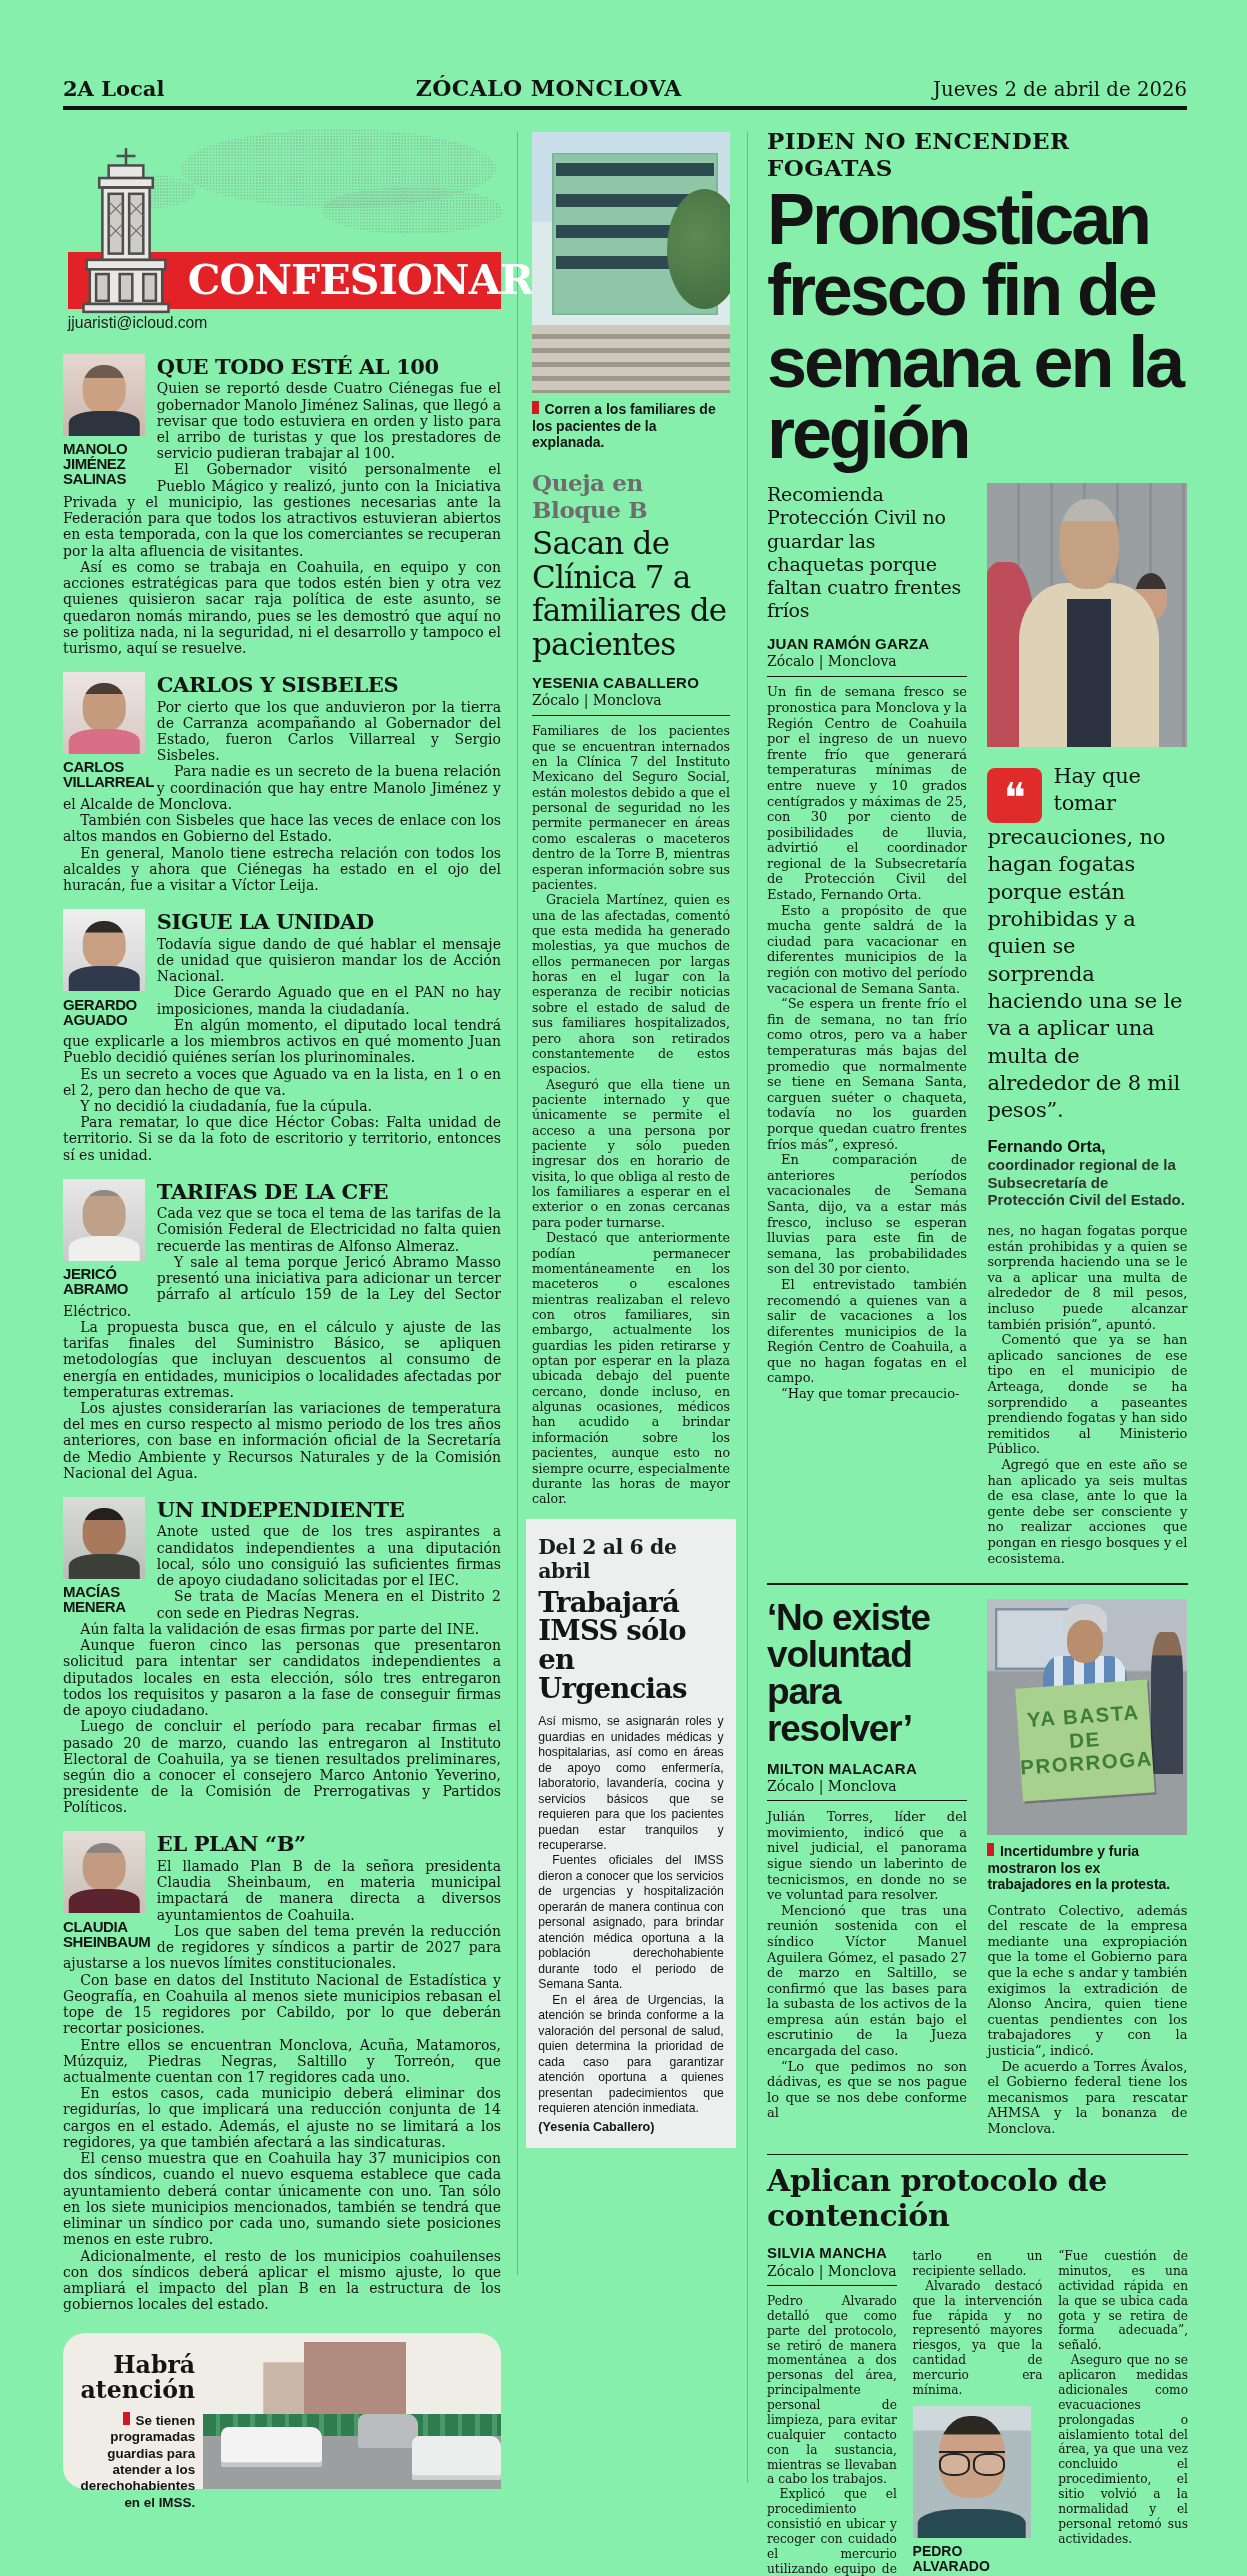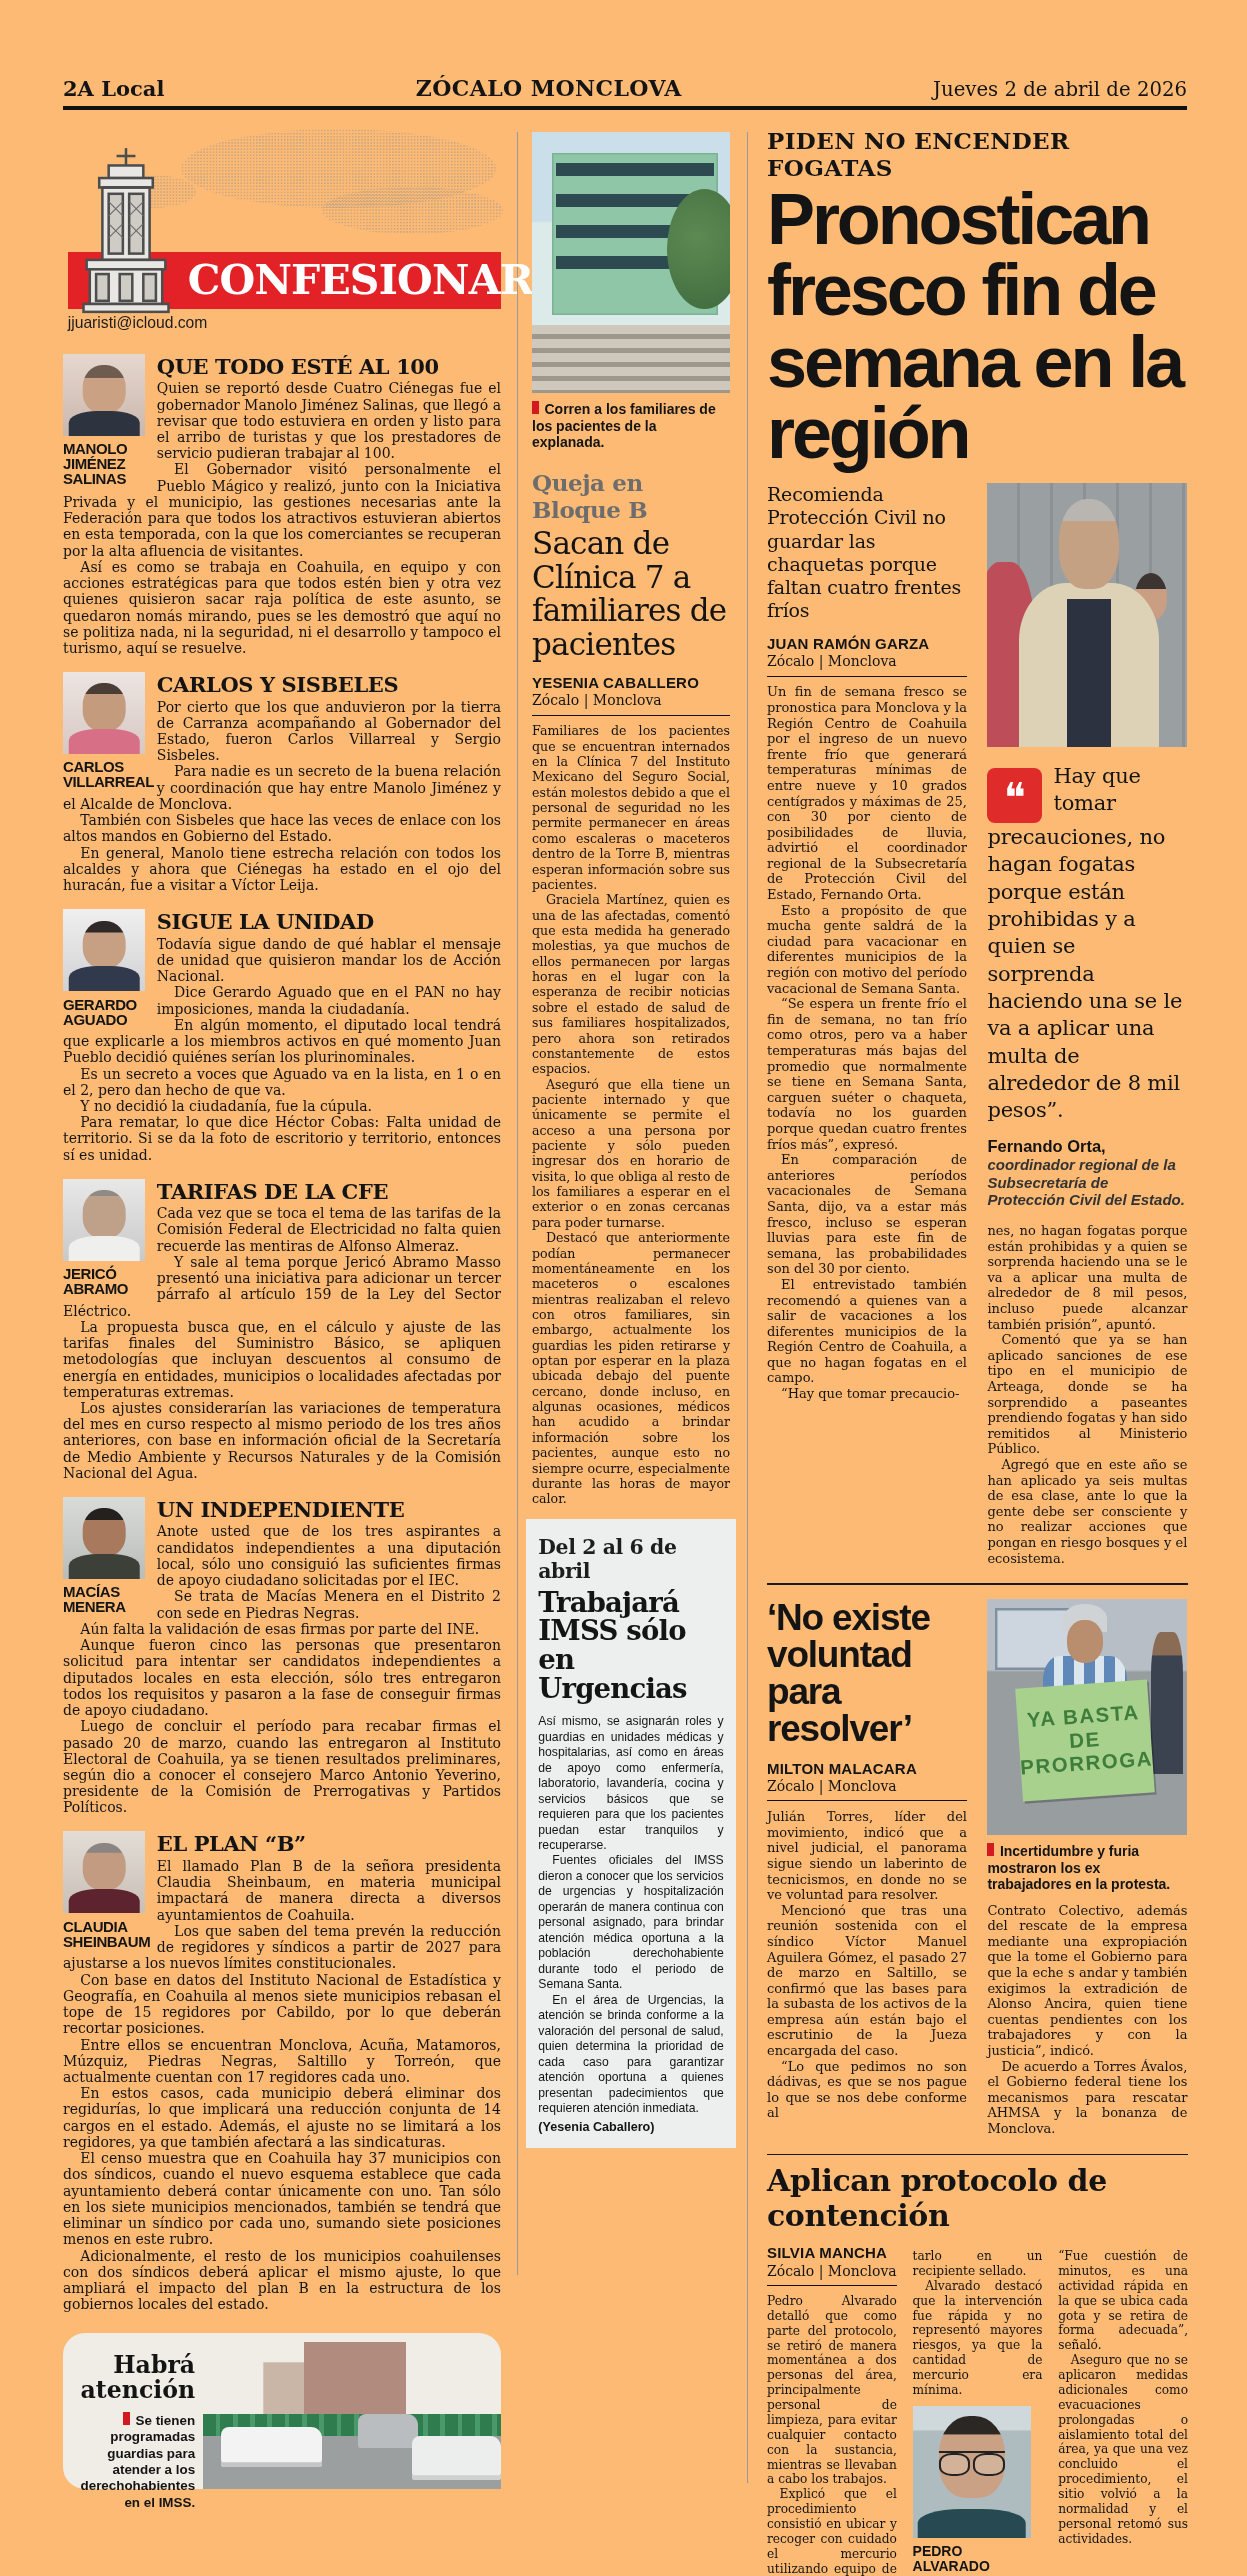--- a/index.html
+++ b/index.html
@@ -1,20 +1,20 @@
 <!DOCTYPE html>
 <html style="font-size:12.6px"><head>
 <meta charset="utf-8">
 <style>
   * { margin:0; padding:0; box-sizing:border-box; }
   html,body { background:#ffffff; }
   body { width:1248px; height:2576px; position:relative; overflow:hidden;
          font-family:"DejaVu Serif", serif; color:#141414; }
 
-  .paper { position:absolute; inset:0; background:#fdba74; }
+  .paper { position:absolute; inset:0; background:#86efac; }
 
   
   .pagehdr { position:absolute; left:63px; top:75px; width:1124px;
              display:flex; align-items:flex-end; justify-content:space-between;
              border-bottom:4.7px solid #111; padding-bottom:4.7px; }
   .pagehdr .sec   { font-size:21px; font-weight:bold; }
   .pagehdr .mast  { font-size:22px; font-weight:bold; letter-spacing:0.4px; }
   .pagehdr .date  { font-size:19.7px; }
 
   
@@ -145,21 +145,21 @@
              background:#ddd2b6; }
   .op-shirt { position:absolute; left:40%; top:44%; width:22%; height:58%; background:#2c3240; }
 
   .pullquote { margin-top:15.7px; }
   .pq-icon { float:left; width:55px; height:55px; border-radius:7.9px; background:#e02b2b;
              color:#fff; font-size:41px; line-height:61px; text-align:center; margin:4.7px 11px 1.6px 0;
              font-family:"DejaVu Serif",serif; }
   .pq-text { font-size:21px; line-height:1.3; letter-spacing:-0.2px; }
   .pq-attr { margin-top:12.6px; font-family:"Liberation Sans",sans-serif; }
   .pq-attr .nm { font-weight:bold; font-size:16.5px; }
-  .pq-attr .rl { font-size:15px; line-height:1.18; font-weight:bold; color:#333;font-style:italic; }
+  .pq-attr .rl { font-size:15px; line-height:1.18; font-weight:bold; color:#333; }
   .tc .bodyR.after-quote { margin-top:14px; }
 
   .hrule { height:1.6px; background:#1a1a1a; margin:17.3px 0 0; }
 
   .vol-head { font-family:"Liberation Sans",sans-serif; font-weight:bold; font-size:37px;
               line-height:1.0; letter-spacing:-1.2px; }
   .protest-photo { height:236px; position:relative; overflow:hidden;
                    background:linear-gradient(180deg,#b7bec6 0 30%,#989da0 31%); }
   .pp-store { position:absolute; left:4%; top:4%; width:40%; height:26%; background:#cdd6de;
               box-shadow:inset 0 0 0 2.4px #7f919e; }

